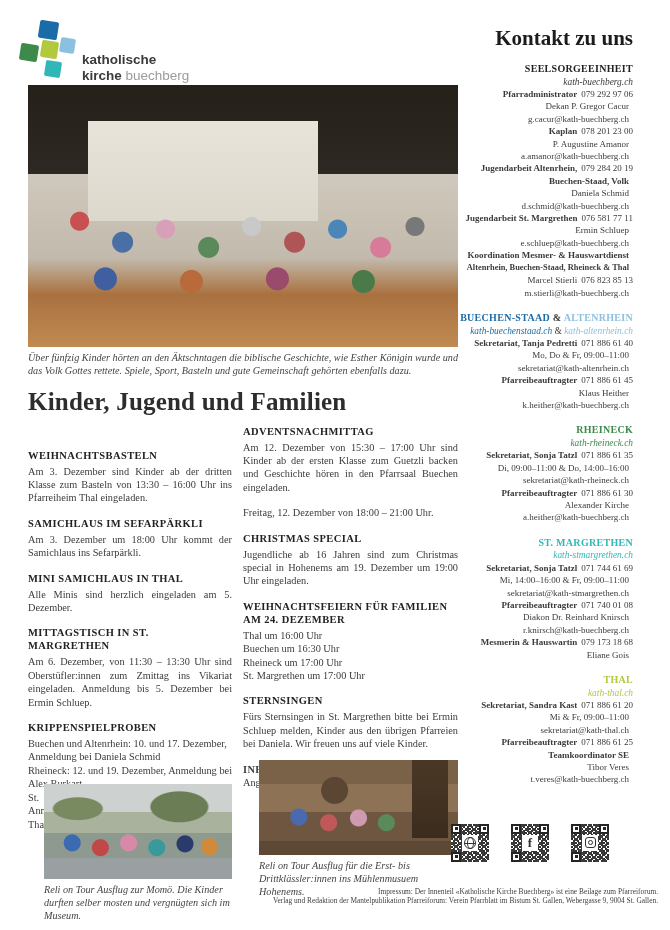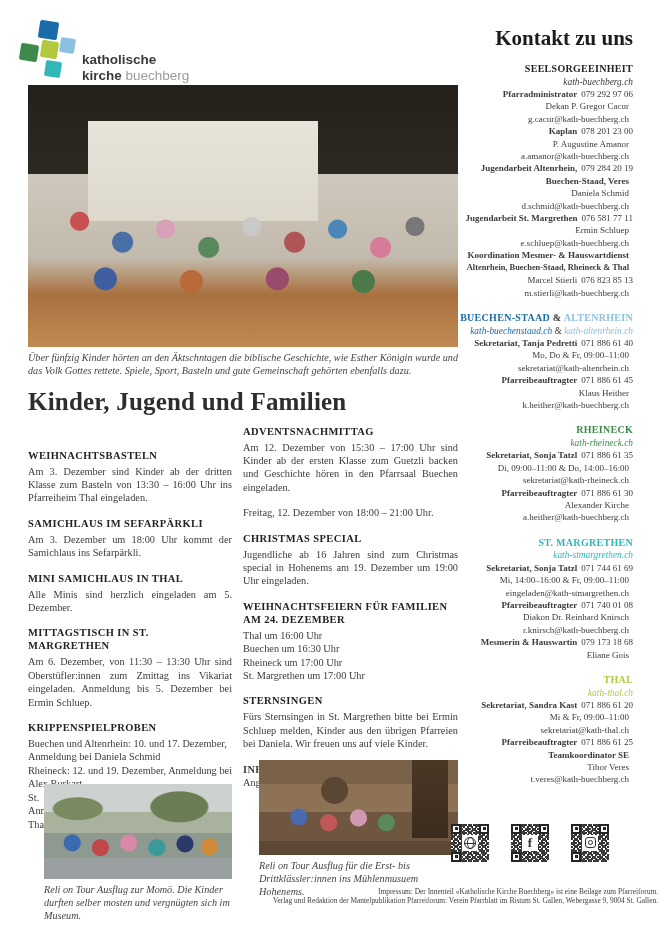--- a/index.html
+++ b/index.html
@@ -281,21 +281,21 @@
             <span class="rt">a.amanor@kath-buechberg.ch</span>
             <span class="rp"></span>
           </div>
 
           <div class="srow b">
             <span class="rt">Jugendarbeit Altenrhein,</span>
             <span class="rp">079 284 20 19</span>
           </div>
 
           <div class="srow b">
-            <span class="rt">Buechen-Staad, Veres</span>
+            <span class="rt">Buechen-Staad, Volk</span>
             <span class="rp"></span>
           </div>
 
           <div class="srow">
             <span class="rt">Daniela Schmid</span>
             <span class="rp"></span>
           </div>
 
           <div class="srow">
             <span class="rt">d.schmid@kath-buechberg.ch</span>
@@ -430,21 +430,21 @@
             <span class="rt">Sekretariat, Sonja Tatzl</span>
             <span class="rp">071 744 61 69</span>
           </div>
 
           <div class="srow">
             <span class="rt">Mi, 14:00–16:00 &amp; Fr, 09:00–11:00</span>
             <span class="rp"></span>
           </div>
 
           <div class="srow">
-            <span class="rt">eingeladen@kath-stmargrethen.ch</span>
+            <span class="rt">sekretariat@kath-stmargrethen.ch</span>
             <span class="rp"></span>
           </div>
 
           <div class="srow b">
             <span class="rt">Pfarreibeauftragter</span>
             <span class="rp">071 740 01 08</span>
           </div>
 
           <div class="srow">
             <span class="rt">Diakon Dr. Reinhard Knirsch</span>

